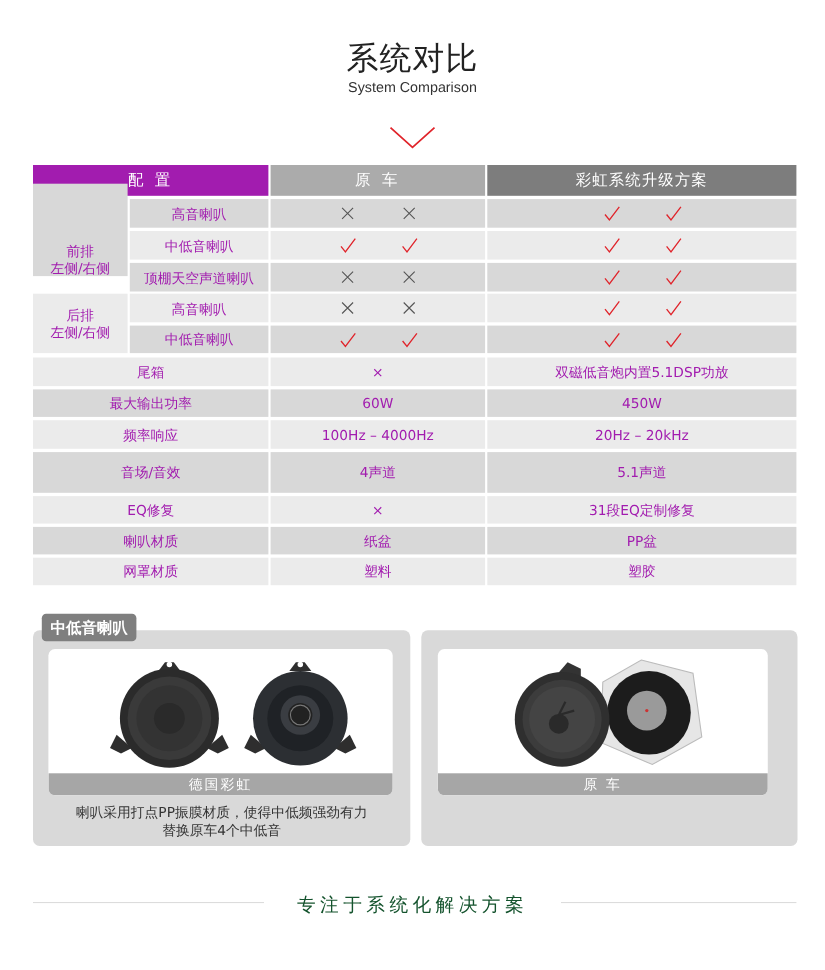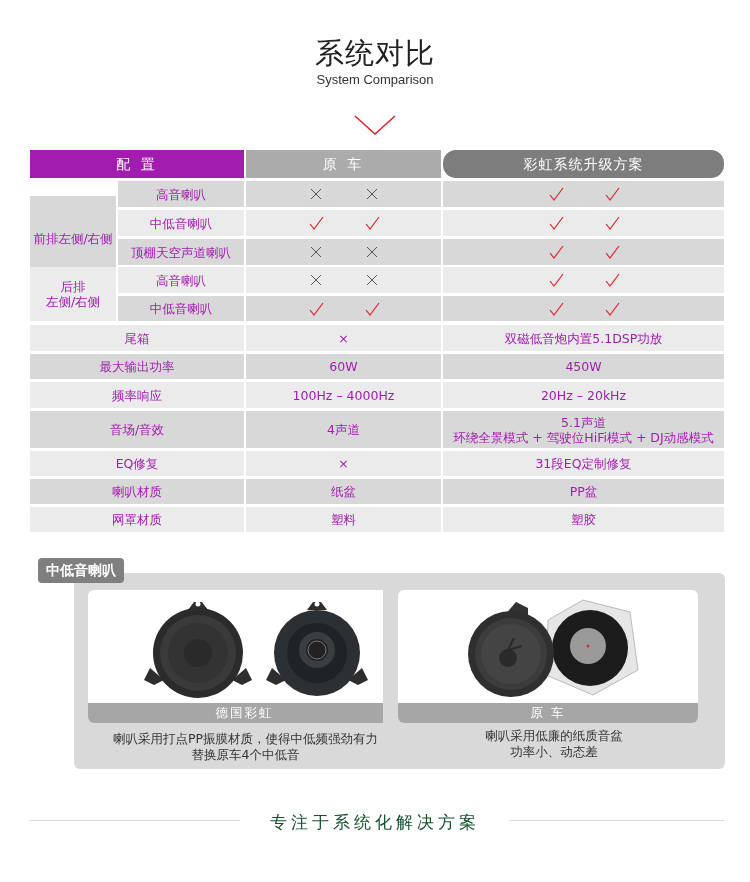--- a/index.html
+++ b/index.html
@@ -10,21 +10,21 @@
   .subtitle { position: absolute; top: 72px; left: 0; width: 750px; text-align: center; font-family: "Liberation Sans", sans-serif; font-size: 13px; color: #333; }
   .chev { position: absolute; left: 354px; top: 114px; width: 42px; height: 22px; }
 
   .tbl { position: absolute; left: 30px; top: 150px; width: 694px; }
   .row { position: absolute; left: 0; width: 694px; }
   .cell { position: absolute; display: flex; align-items: center; justify-content: center; font-size: 12.5px; color: #a21caf; text-align: center; line-height: 15px; }
   .dark { background: #d8d8d8; }
   .light { background: #ebebeb; }
   .hd1 { background: #a21caf; color: #fff; font-size: 14px; letter-spacing: 3px; }
   .hd2 { background: #ababab; color: #fff; font-size: 14px; letter-spacing: 3px; }
-  .hd3 { background: #7d7d7d; color: #fff; font-size: 14px; letter-spacing: 1px; border-radius: 13px; }
+  .hd3 { background: #7d7d7d; color: #fff; font-size: 14px; letter-spacing: 1px; }
   .marks { display: flex; gap: 40px; align-items: center; justify-content: center; }
   .mk { width: 16px; height: 16px; display: inline-block; }
 
   .card { position: absolute; background: #d9d9d9; border-radius: 6px; }
   .card-inner { position: absolute; background: #fff; border-radius: 6px; overflow: hidden; }
   .card-band { position: absolute; left: 0; bottom: 0; width: 100%; height: 20px; background: #a6a6a6; color: #fff; font-size: 12.5px; display: flex; align-items: center; justify-content: center; letter-spacing: 2px; }
   .card-desc { position: absolute; left: 0; width: 100%; text-align: center; font-size: 12.5px; color: #333; line-height: 16px; }
   .tag { position: absolute; left: 38px; top: 558px; height: 25px; padding: 0 8px; background: #7f7f7f; color: #fff; font-size: 14px; display: flex; align-items: center; border-radius: 4px; font-weight: bold; }
 
   .footer-line { position: absolute; top: 820px; height: 1px; background: #dcdcdc; }
@@ -40,21 +40,21 @@
 </svg>
 
 <div class="tbl">
 
   <div class="row" style="top:0;height:28px;">
     <div class="cell hd1" style="left:0;width:214px;height:28px;">配 置</div>
     <div class="cell hd2" style="left:216px;width:195px;height:28px;">原 车</div>
     <div class="cell hd3" style="left:413px;width:281px;height:28px;">彩虹系统升级方案</div>
   </div>
 
-  <div class="cell dark" style="left:0;top:46px;width:86px;height:84px;flex-direction:row;">
+  <div class="cell dark" style="left:0;top:17px;width:86px;height:84px;flex-direction:column;justify-content:flex-end;">
     <span>前排</span>
     <span>左侧/右侧</span>
   </div>
   <div id="front-rows"></div>
 
   <div class="cell light" style="left:0;top:117px;width:86px;height:54px;flex-direction:column;">
     <span>后排</span>
     <span>左侧/右侧</span>
   </div>
 
@@ -187,41 +187,40 @@
   <div class="row" style="top:232px;">
     <div class="cell light" style="left:0;width:214px;height:26px;">频率响应</div>
     <div class="cell light" style="left:216px;width:195px;height:26px;">100Hz – 4000Hz</div>
     <div class="cell light" style="left:413px;width:281px;height:26px;">20Hz – 20kHz</div>
   </div>
   <div class="row" style="top:261px;">
     <div class="cell dark" style="left:0;width:214px;height:37px;">音场/音效</div>
     <div class="cell dark" style="left:216px;width:195px;height:37px;">4声道</div>
     <div class="cell dark" style="left:413px;width:281px;height:37px;flex-direction:column;">
       <span>5.1声道</span>
-      <span>环绕全景模式 + 驾驶位HiFi模式 + DJ动感模式</span>
     </div>
   </div>
   <div class="row" style="top:301px;">
     <div class="cell light" style="left:0;width:214px;height:25px;">EQ修复</div>
     <div class="cell light" style="left:216px;width:195px;height:25px;">×</div>
     <div class="cell light" style="left:413px;width:281px;height:25px;">31段EQ定制修复</div>
   </div>
   <div class="row" style="top:329px;">
     <div class="cell dark" style="left:0;width:214px;height:25px;">喇叭材质</div>
     <div class="cell dark" style="left:216px;width:195px;height:25px;">纸盆</div>
     <div class="cell dark" style="left:413px;width:281px;height:25px;">PP盆</div>
   </div>
   <div class="row" style="top:357px;">
     <div class="cell light" style="left:0;width:214px;height:25px;">网罩材质</div>
     <div class="cell light" style="left:216px;width:195px;height:25px;">塑料</div>
     <div class="cell light" style="left:413px;width:281px;height:25px;">塑胶</div>
   </div>
 </div>
 
-<div class="card" style="left:30px;top:573px;width:343px;height:196px;margin-left:44px;">
+<div class="card" style="left:30px;top:573px;width:343px;height:196px;">
   <div class="card-inner" style="left:14px;top:17px;width:313px;height:133px;">
     <svg width="313" height="113" viewBox="0 0 313 113">
 
       <path d="M100,20 l6,-8 h8 l6,8 z" fill="#2e2e2e"></path>
       <circle cx="110" cy="14" r="2.5" fill="#fff"></circle>
       <path d="M62,78 l-6,12 l10,5 l10,-5 z" fill="#2e2e2e"></path>
       <path d="M158,78 l6,12 l-10,5 l-10,-5 z" fill="#2e2e2e"></path>
       <circle cx="110" cy="63" r="45" fill="#2b2b2b"></circle>
       <circle cx="110" cy="63" r="38" fill="#3a3a3a"></circle>
       <circle cx="110" cy="63" r="30" fill="#333"></circle>
@@ -257,21 +256,17 @@
 
       <path d="M118,12 l12,6 v8 h-24 z" fill="#333"></path>
       <circle cx="113" cy="64" r="43" fill="#2f2f2f"></circle>
       <circle cx="113" cy="64" r="36" fill="#3c3c3c"></circle>
       <circle cx="113" cy="64" r="30" fill="#444"></circle>
       <circle cx="110" cy="68" r="9" fill="#2a2a2a"></circle>
       <path d="M110,60 l6,-12 M110,60 l14,-4" stroke="#2a2a2a" stroke-width="2"></path>
     </svg>
     <div class="card-band">原 车</div>
   </div>
-  <div class="card-desc" style="top:155px;">
-    <div>喇叭采用低廉的纸质音盆</div>
-    <div>功率小、动态差</div>
-  </div>
 </div>
 
 <div class="footer-line" style="left:30px;width:210px;"></div>
 <div class="footer-text">专注于系统化解决方案</div>
 <div class="footer-line" style="left:510px;width:214px;"></div>
 
 </body></html>

